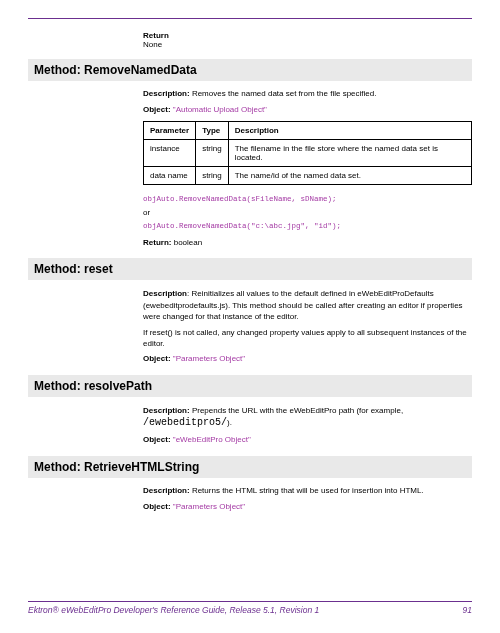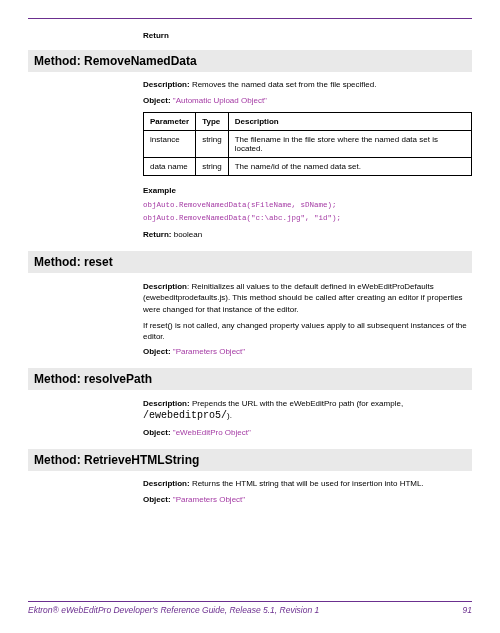--- a/index.html
+++ b/index.html
@@ -97,20 +97,21 @@
     line-height: 1.4;
   }
 </style>
 </head>
 <body>
 
 <div class="top-rule"></div>
 
 <div class="indent-block">
   <div class="label-bold">Return</div>
+  <div>None</div>
 </div>
 
 <div class="method-header">Method: RemoveNamedData</div>
 
 <div class="indent-block">
   <div class="desc-line">
     <span class="label-bold">Description:</span><span> Removes the named data set from the file specified.</span>
   </div>
   <div class="desc-line">
     <span class="label-bold">Object:</span><span class="object-link"> "Automatic Upload Object"</span>
@@ -131,22 +132,22 @@
         <td>The filename in the file store where the named data set is located.</td>
       </tr>
       <tr>
         <td>data name</td>
         <td>string</td>
         <td>The name/id of the named data set.</td>
       </tr>
     </tbody>
   </table>
 
-  <div class="label-bold desc-line">Example</div>
   <div class="example-code">objAuto.RemoveNamedData(sFileName, sDName);</div>
+  <div class="or-text">or</div>
   <div class="example-code">objAuto.RemoveNamedData("c:\abc.jpg", "id");</div>
   <div class="desc-line" style="margin-top:8px">
     <span class="label-bold">Return:</span><span> boolean</span>
   </div>
 </div>
 
 <div class="method-header">Method: reset</div>
 
 <div class="indent-block">
   <div class="desc-line multi-line">

